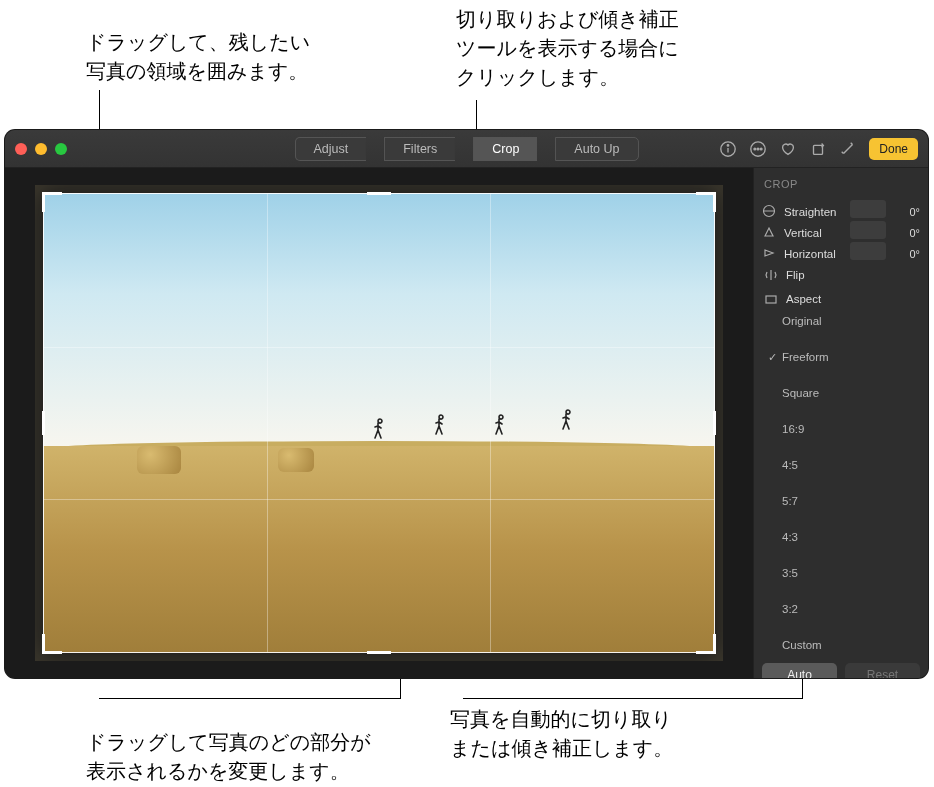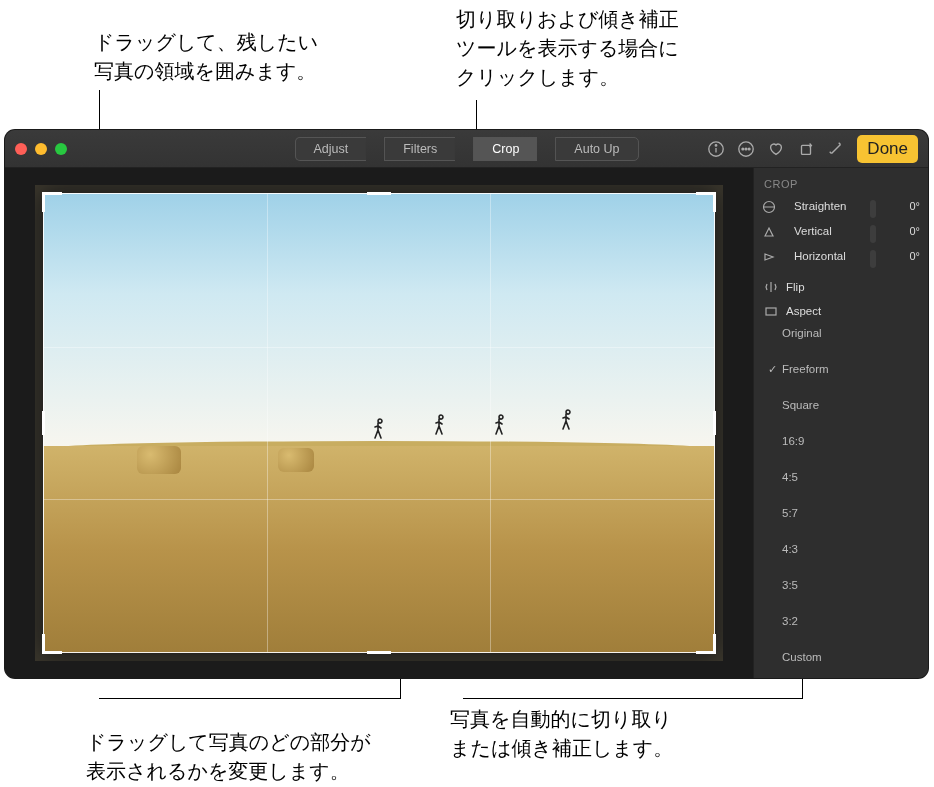--- a/index.html
+++ b/index.html
@@ -81,21 +81,21 @@
   }
   .ticon {
     width: 18px; height: 18px;
     display: flex; align-items: center; justify-content: center;
     color: #aaa;
     cursor: pointer;
   }
   .done-btn {
     background: #f7c332;
     color: #222;
-    font-size: 17px;
+    font-size: 12px;
     font-weight: 500;
     padding: 4px 10px;
     border-radius: 5px;
     cursor: pointer;
   }
 
   .content {
     display: flex;
     height: calc(100% - 38px);
   }
@@ -184,21 +184,21 @@
     border-left:1px solid #222;
   }
   .panel-title {
     font-size: 11px;
     color: #888;
     letter-spacing: .5px;
     margin-bottom: 10px;
     padding-left: 2px;
   }
   .slider-row {
-    display:flex; align-items:flex-start; gap:18px;
+    display:flex; align-items:flex-end; gap:8px;
     margin-bottom: 3px;
     height: 22px;
   }
   .sicon { width:14px; height:14px; color:#aaa; display:flex;align-items:center;justify-content:center;}
   .slider-label { flex:0 0 58px; color:#ddd; font-size:11.5px;}
   .slider-track {
     flex:1; height:18px; background:#3d3d3d; border-radius:3px;
     position:relative;
   }
   .slider-val {
@@ -229,21 +229,21 @@
     border-radius:5px;
     cursor:pointer;
   }
   .pbtn.auto { background:#5a5a5a; color:#eee; }
   .pbtn.reset { background:#3a3a3a; color:#777; }
 
 </style>
 </head>
 <body>
 
-<div class="callout" style="top:28px; left:94px;">ドラッグして、残したい
+<div class="callout" style="top:28px; left:86px;">ドラッグして、残したい
 写真の領域を囲みます。</div>
 <div class="callout-line" style="top:90px; left:99px; width:1px; height:102px;"></div>
 
 <div class="callout" style="top:5px; left:440px;margin-left:16px;">切り取りおよび傾き補正
 ツールを表示する場合に
 クリックします。</div>
 <div class="callout-line" style="top:100px; left:476px; width:1px; height:36px;"></div>
 
 <div class="callout" style="top:705px; left:86px;margin-top:23px;">ドラッグして写真のどの部分が
 表示されるかを変更します。</div>
@@ -402,15 +402,19 @@
         <div class="aspect-item">Square</div>
         <div class="aspect-item">16:9</div>
         <div class="aspect-item">4:5</div>
         <div class="aspect-item">5:7</div>
         <div class="aspect-item">4:3</div>
         <div class="aspect-item">3:5</div>
         <div class="aspect-item">3:2</div>
         <div class="aspect-item">Custom</div>
       </div>
 
+      <div class="panel-footer">
+        <div class="pbtn auto">Auto</div>
+        <div class="pbtn reset">Reset</div>
+      </div>
     </div>
   </div>
 </div>
 
 </body></html>

